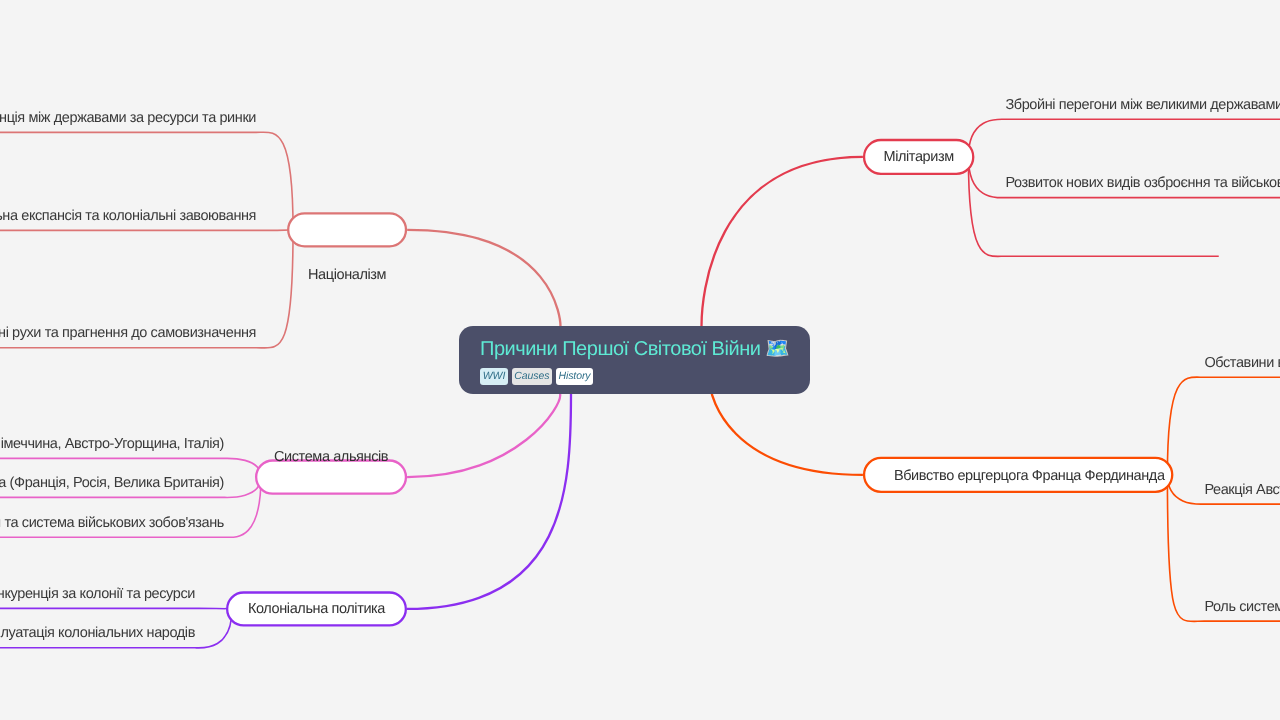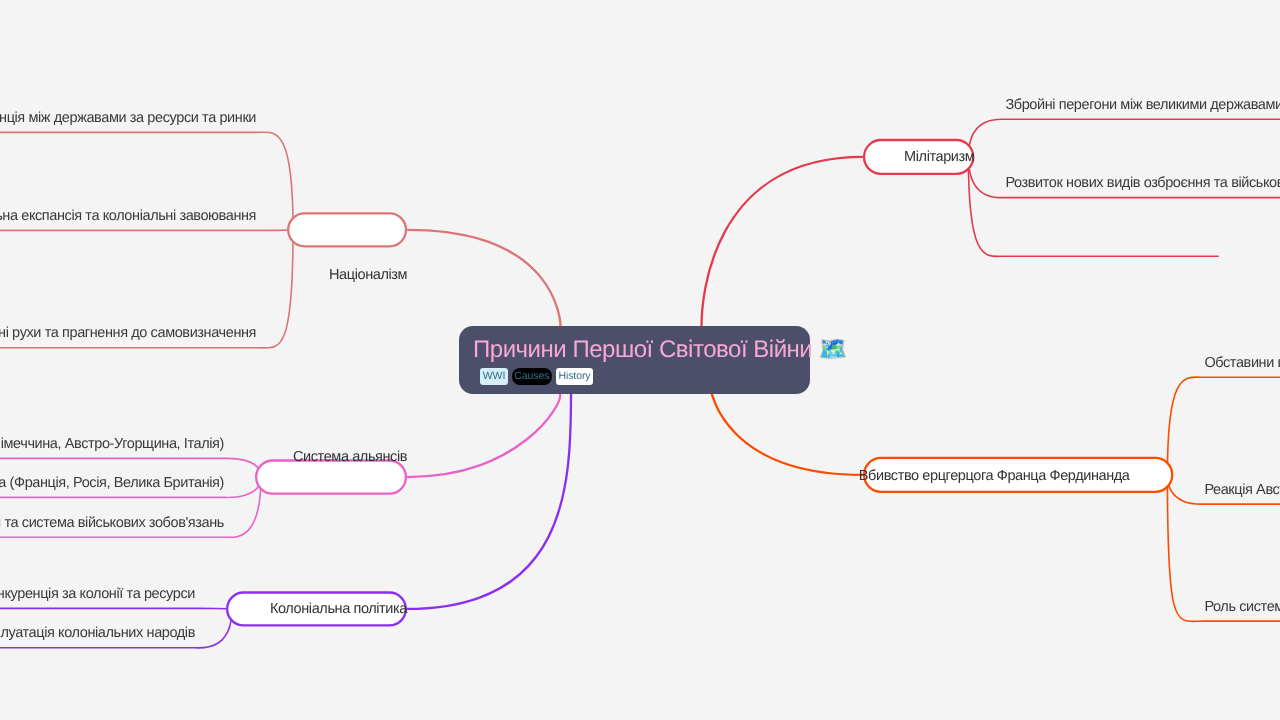--- a/index.html
+++ b/index.html
@@ -1,27 +1,27 @@
 <!DOCTYPE html>
 <html><head>
 <meta charset="utf-8">
 <style>
 html,body{margin:0;padding:0;}
 body{width:1280px;height:720px;background:#f4f4f4;overflow:hidden;
   font-family:"Liberation Sans",sans-serif;-webkit-font-smoothing:antialiased;text-rendering:geometricPrecision;}
 #stage{position:relative;width:1280px;height:720px;transform:translateZ(0);}
 #edges{position:absolute;left:0;top:0;width:1280px;height:720px;}
-.node{position:absolute;box-sizing:border-box;display:flex;align-items:center;justify-content:flex-end;
+.node{position:absolute;box-sizing:border-box;display:flex;align-items:center;justify-content:center;
   font-size:14.5px;letter-spacing:-0.4px;color:#333;white-space:nowrap;}
 .leaf{position:absolute;font-size:14.5px;letter-spacing:-0.4px;color:#3a3a3a;white-space:nowrap;line-height:21px;}
 .leaf.l{text-align:right;}
 #root{position:absolute;border-radius:14px;box-sizing:border-box;transform:translateZ(0);}
-#root-title{position:absolute;transform:translateZ(0);left:14px;top:11.5px;font-size:24px;letter-spacing:-0.48px;color:#f9a8d4;white-space:nowrap;line-height:23px;}
+#root-title{position:absolute;transform:translateZ(0);left:21px;top:11.5px;font-size:20px;letter-spacing:-0.48px;color:#5eead4;white-space:nowrap;line-height:23px;}
 #root-tags{position:absolute;left:21px;top:42.2px;display:flex;gap:3.5px;}
-.tag{font-size:10.5px;letter-spacing:-0.1px;border-radius:3px;padding:0 2.8px;line-height:16.8px;height:16.8px;box-sizing:border-box;}
+.tag{font-size:10.5px;letter-spacing:-0.1px;border-radius:3px;padding:0 2.8px;line-height:16.8px;height:16.8px;box-sizing:border-box;font-style:italic;}
 </style>
 </head>
 <body>
 
 <div id="stage">
   <svg id="edges" viewBox="0 0 1280 720">
       <path d="M 407.15 229.8 C 557.45 229.8, 560.5 322.4, 560.5 326.5" fill="none" stroke="#dc7575" stroke-width="2.3" stroke-linecap="butt"></path>
       <path d="M -129.746875 132.4 L 256.05 132.4 C 274.504 132.4, 293.05 122.66, 293.05 229.8" fill="none" stroke="#dc7575" stroke-width="1.6" stroke-linecap="butt"></path>
       <path d="M -77.96562499999999 230.4 L 256.05 230.4 C 259.05 230.4, 293.05 230.46, 293.05 229.8" fill="none" stroke="#dc7575" stroke-width="1.6" stroke-linecap="butt"></path>
       <path d="M -71.05937499999999 347.7 L 256.05 347.7 C 278.809 347.7, 293.05 359.49, 293.05 229.8" fill="none" stroke="#dc7575" stroke-width="1.6" stroke-linecap="butt"></path>
@@ -43,21 +43,21 @@
       <rect x="288.2" y="213.3" width="117.8" height="33" rx="16.5" fill="#ffffff" stroke="#dc7575" stroke-width="2.3"></rect>
       <rect x="864.05" y="140" width="109.2" height="33.85" rx="16.925" fill="#ffffff" stroke="#e33b4e" stroke-width="2.3"></rect>
       <rect x="256.15" y="460.5" width="149.79999999999998" height="33.2" rx="16.6" fill="#ffffff" stroke="#e862c8" stroke-width="2.3"></rect>
       <rect x="864.05" y="457.84999999999997" width="308.2" height="34" rx="17" fill="#ffffff" stroke="#fc4c02" stroke-width="2.3"></rect>
       <rect x="227.15" y="592.5" width="178.7" height="32.900000000000006" rx="16.450000000000003" fill="#ffffff" stroke="#8b2ef0" stroke-width="2.3"></rect>
     </svg>
   <div id="root" style="left: 459px; top: 326px; width: 351px; height: 68px; background: rgb(75, 79, 105);">
     <div id="root-title">Причини Першої Світової Війни 🗺️</div>
     <div id="root-tags">
         <span class="tag" style="background: rgb(214, 238, 245); color: rgb(51, 113, 138);">WWI</span>
-        <span class="tag" style="background: #000000; color: rgb(51, 113, 138); border-radius: 8px;">Causes</span>
+        <span class="tag" style="background: #e5e5e5; color: rgb(51, 113, 138);">Causes</span>
         <span class="tag" style="background: #ffffff; color: rgb(51, 113, 138);">History</span>
       </div>
   </div>
 <div class="leaf l" style="top: 107.9px; right: 1023.95px;">Економічна конкуренція між державами за ресурси та ринки</div>
     <div class="leaf l" style="top: 205.9px; right: 1023.95px;">Територіальна експансія та колоніальні завоювання</div>
     <div class="leaf l" style="top: 323.2px; right: 1023.95px;">Національні рухи та прагнення до самовизначення</div>
     <div class="leaf r" style="top: 94.8px; left: 1005.4px;">Збройні перегони між великими державами</div>
     <div class="leaf r" style="top: 173.1px; left: 1005.4px;">Розвиток нових видів озброєння та військової техніки</div>
     <div class="leaf l" style="top: 433.9px; right: 1056px;">Троїстий союз (Німеччина, Австро-Угорщина, Італія)</div>
     <div class="leaf l" style="top: 472.9px; right: 1056px;">Антанта (Франція, Росія, Велика Британія)</div>
@@ -69,19 +69,19 @@
     <div class="leaf l" style="top: 623.3px; right: 1085px;">Експлуатація колоніальних народів</div>
     <div class="node" style="left: 287.05px; top: 212.15px; width: 120.1px; height: 35.3px; margin-top: 45px;">
       <span>Націоналізм</span>
     </div>
     <div class="node" style="left: 862.9px; top: 138.85px; width: 111.5px; height: 36.15px;">
       <span>Мілітаризм</span>
     </div>
     <div class="node" style="left: 255px; top: 439px; width: 152.1px; height: 35.5px;">
       <span>Система альянсів</span>
     </div>
-    <div class="node" style="left: 819px; top: 456.7px; width: 310.5px; height: 39px;">
+    <div class="node" style="left: 874px; top: 456.7px; width: 310.5px; height: 39px;">
       <span>Вбивство ерцгерцога Франца Фердинанда</span>
     </div>
     <div class="node" style="left: 226px; top: 591.35px; width: 181px; height: 35.2px;">
       <span>Колоніальна політика</span>
     </div>
   </div>
 
 </body></html>

